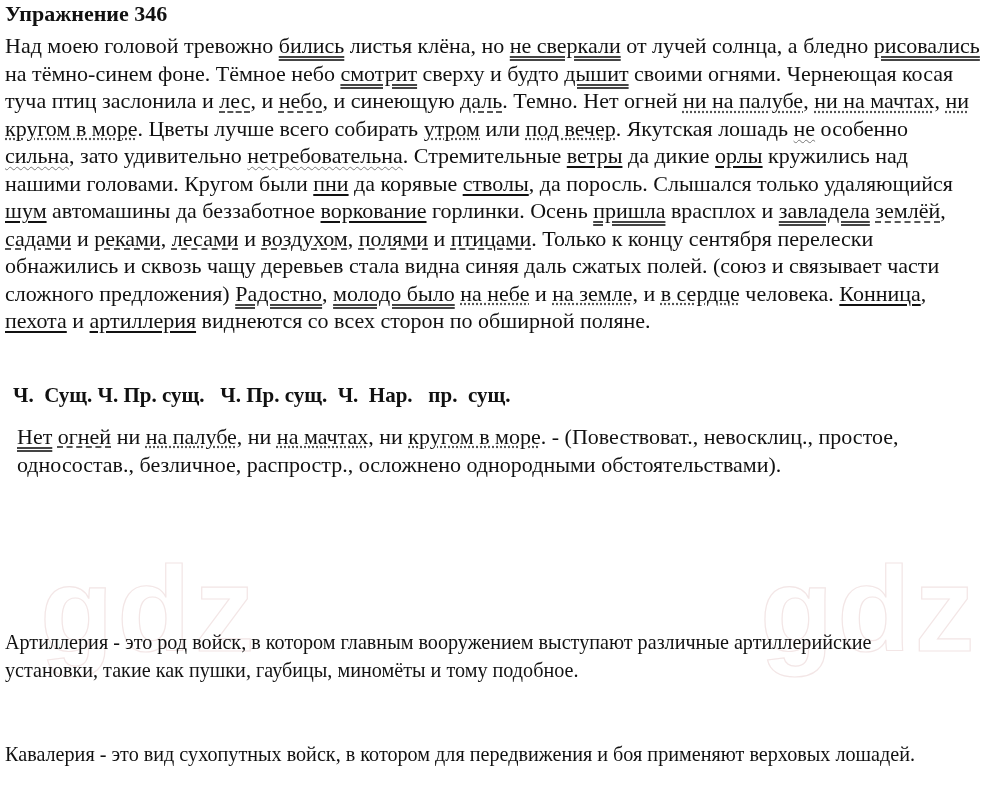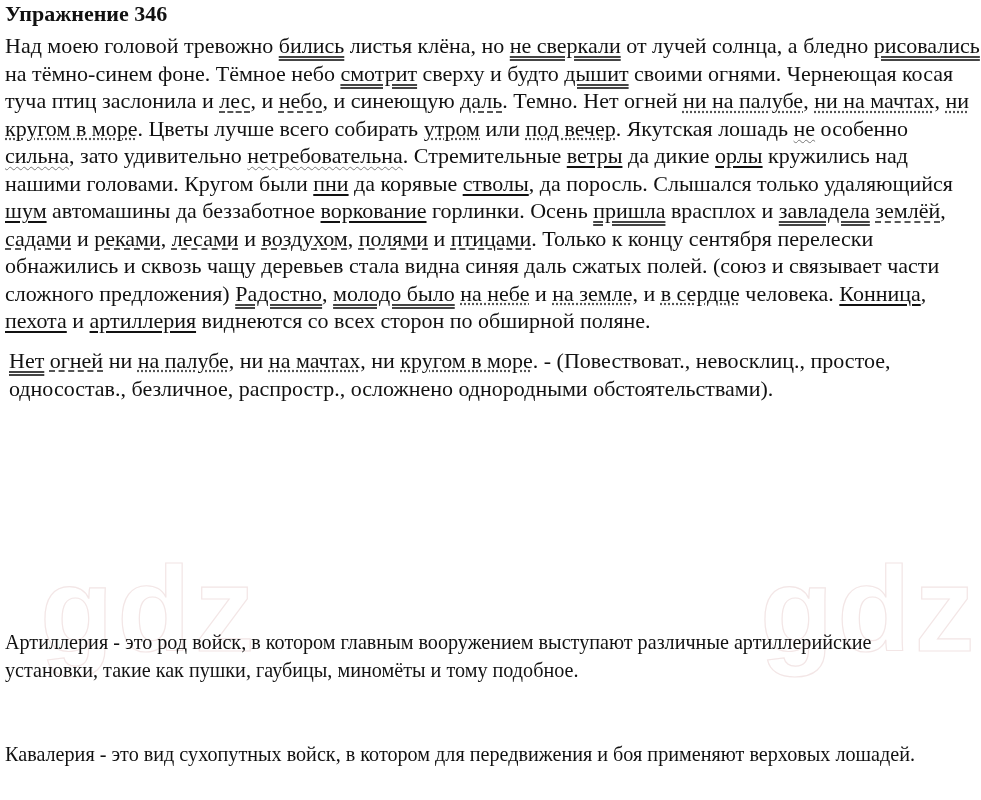--- a/index.html
+++ b/index.html
@@ -23,36 +23,37 @@
   .para { font-size: 22px; line-height: 27.5px; margin: 4px 0 0 0; width: 976px; }
   .u-single { text-decoration: underline; text-decoration-thickness: 1.5px; text-underline-offset: 3px; }
   .u-double { text-decoration: underline double; text-underline-offset: 3px; text-decoration-color: #444; }
   .u-dashed { text-decoration: underline dashed; text-underline-offset: 3px; text-decoration-color: #555; }
   .u-dotdash { text-decoration: underline dotted; text-underline-offset: 3px; text-decoration-color: #555; }
   .u-wavy { text-decoration: underline wavy; text-underline-offset: 3px; text-decoration-color: #777; text-decoration-thickness: 1px; }
   .parse-row {
     font-family: "Liberation Serif", serif; font-weight: bold; font-size: 21px;
     margin: 48px 0 0 8px; white-space: pre; height: 28px;
   }
-  .analysis { font-size: 22px; line-height: 28px; margin: 12px 0 0 4px; }
+  .analysis { font-size: 22px; line-height: 28px; margin: 12px 0 0 12px; }
   .def { font-family: "Liberation Serif", serif; font-size: 21px; line-height: 28px; margin: 0; transform: scaleX(0.96); transform-origin: left; }
   .def1 { position: absolute; top: 628px; left: 5px; width: 1000px; }
   .def2 { position: absolute; top: 740px; left: 5px; width: 1000px; }
 </style>
 </head>
 <body>
 
 <div class="watermark">
   <span style="left:40px;top:540px;">gdz</span>
   <span style="left:760px;top:540px;">gdz</span>
 </div>
 
 <div class="page">
   <h1 class="title">Упражнение 346</h1>
 
   <p class="para" id="main-text"><span>Над моею головой тревожно </span><span class="u-double">бились</span><span> листья клёна, но </span><span class="u-double">не сверкали</span><span> от лучей солнца, а бледно </span><span class="u-double">рисовались</span><span> на тёмно-синем фоне. Тёмное небо </span><span class="u-double">смотрит</span><span> сверху и будто </span><span class="u-double">дышит</span><span> своими огнями. Чернеющая косая туча птиц заслонила и </span><span class="u-dashed">лес</span><span>, и </span><span class="u-dashed">небо</span><span>, и синеющую </span><span class="u-dashed">даль</span><span>. Темно. Нет огней </span><span class="u-dotdash">ни на палубе</span><span>, </span><span class="u-dotdash">ни на мачтах</span><span>, </span><span class="u-dotdash">ни кругом в море</span><span>.  Цветы лучше всего собирать </span><span class="u-dotdash">утром</span><span> или </span><span class="u-dotdash">под вечер</span><span>. Якутская лошадь </span><span class="u-wavy">не</span><span> особенно </span><span class="u-wavy">сильна</span><span>, зато удивительно </span><span class="u-wavy">нетребовательна</span><span>. Стремительные </span><span class="u-single">ветры</span><span> да дикие </span><span class="u-single">орлы</span><span> кружились над нашими головами. Кругом были </span><span class="u-single">пни</span><span> да корявые </span><span class="u-single">стволы</span><span>, да поросль. Слышался только удаляющийся </span><span class="u-single">шум</span><span> автомашины да беззаботное </span><span class="u-single">воркование</span><span> горлинки. Осень </span><span class="u-double">пришла</span><span> врасплох и </span><span class="u-double">завладела</span><span> </span><span class="u-dashed">землёй</span><span>, </span><span class="u-dashed">садами</span><span> и </span><span class="u-dashed">реками</span><span>, </span><span class="u-dashed">лесами</span><span> и </span><span class="u-dashed">воздухом</span><span>, </span><span class="u-dashed">полями</span><span> и </span><span class="u-dashed">птицами</span><span>. Только к концу сентября перелески обнажились и сквозь чащу деревьев стала видна синяя даль сжатых полей. (союз и связывает части сложного предложения) </span><span class="u-double">Радостно</span><span>, </span><span class="u-double">молодо было</span><span> </span><span class="u-dotdash">на небе</span><span> и </span><span class="u-dotdash">на земле</span><span>, и </span><span class="u-dotdash">в сердце</span><span> человека. </span><span class="u-single">Конница</span><span>, </span><span class="u-single">пехота</span><span> и </span><span class="u-single">артиллерия</span><span> виднеются со всех сторон по обширной поляне.</span></p>
 
+  <div class="parse-row">Ч.  Сущ. Ч. Пр. сущ.   Ч. Пр. сущ.  Ч.  Нар.   пр.  сущ.</div>
 
   <p class="analysis" id="analysis-text"><span class="u-double">Нет</span><span> </span><span class="u-dashed">огней</span><span> ни </span><span class="u-dotdash">на палубе</span><span>, ни </span><span class="u-dotdash">на мачтах</span><span>, ни </span><span class="u-dotdash">кругом в море</span><span>. - (Повествоват., невосклиц., простое, односостав., безличное, распростр., осложнено однородными обстоятельствами).</span></p>
 </div>
 
 <p class="def def1">Артиллерия - это род войск, в котором главным вооружением выступают различные артиллерийские установки, такие как пушки, гаубицы, миномёты и тому подобное.</p>
 <p class="def def2">Кавалерия - это вид сухопутных войск, в котором для передвижения и боя применяют верховых лошадей.</p>
 
 </body></html>

